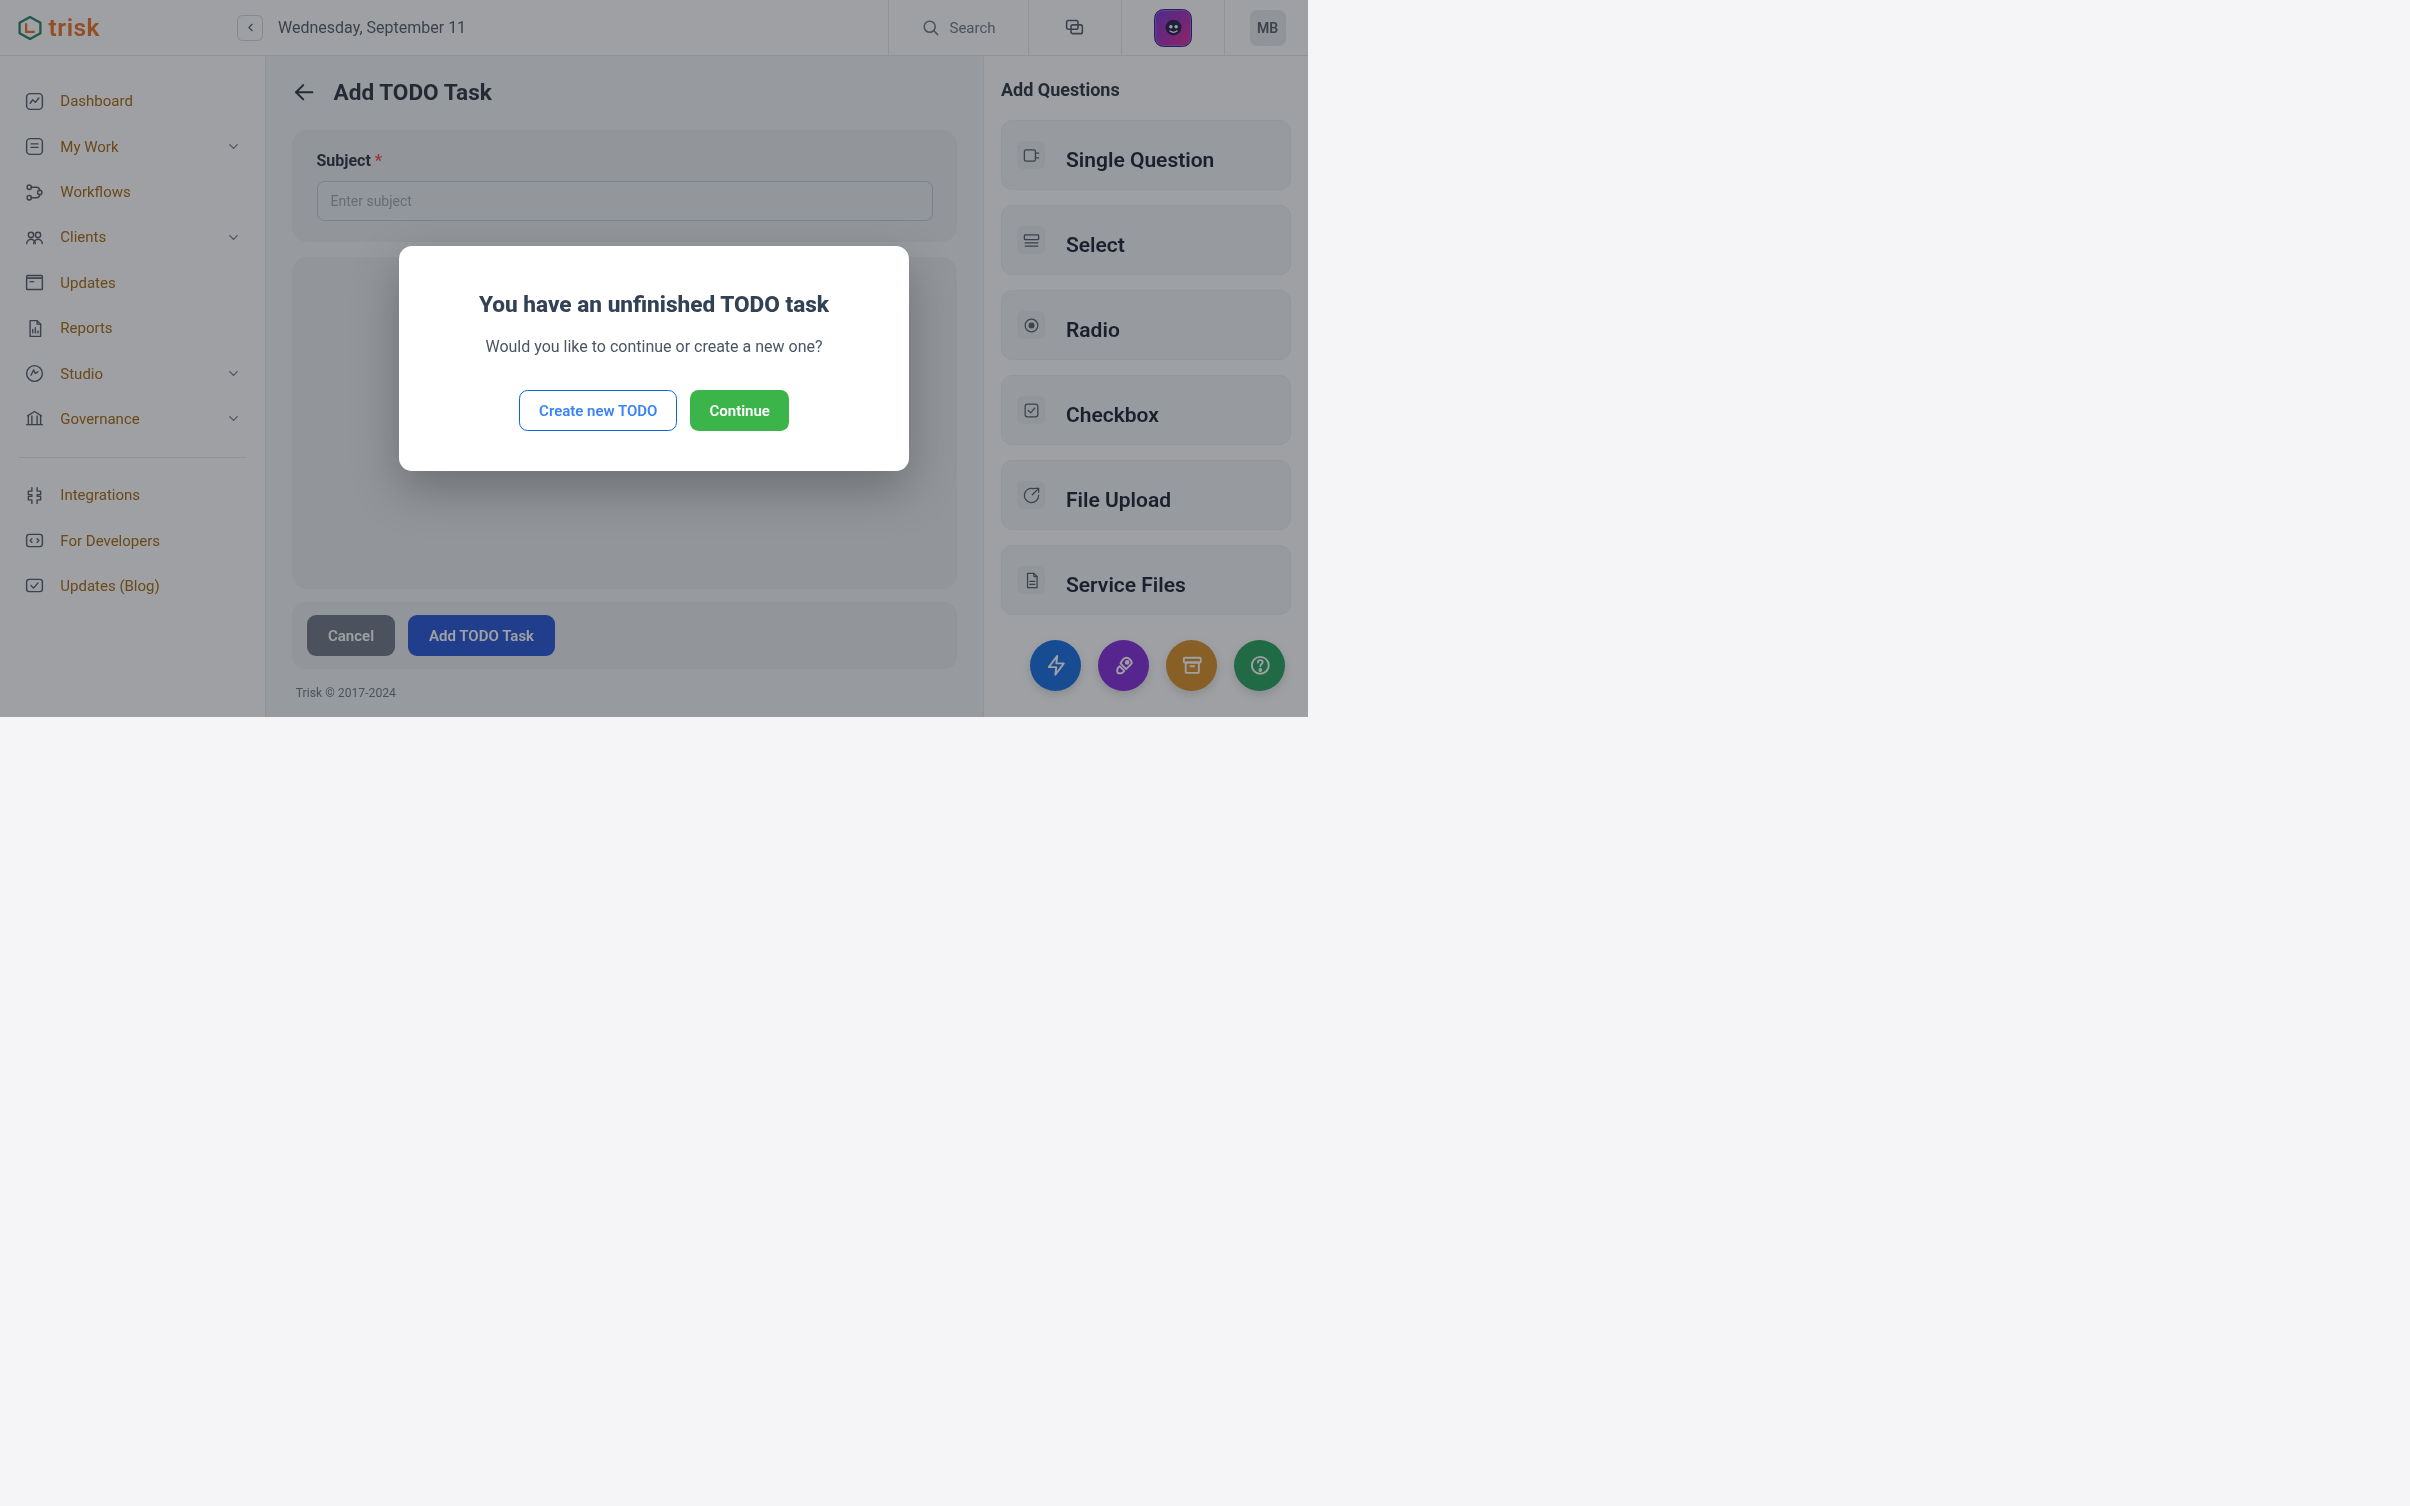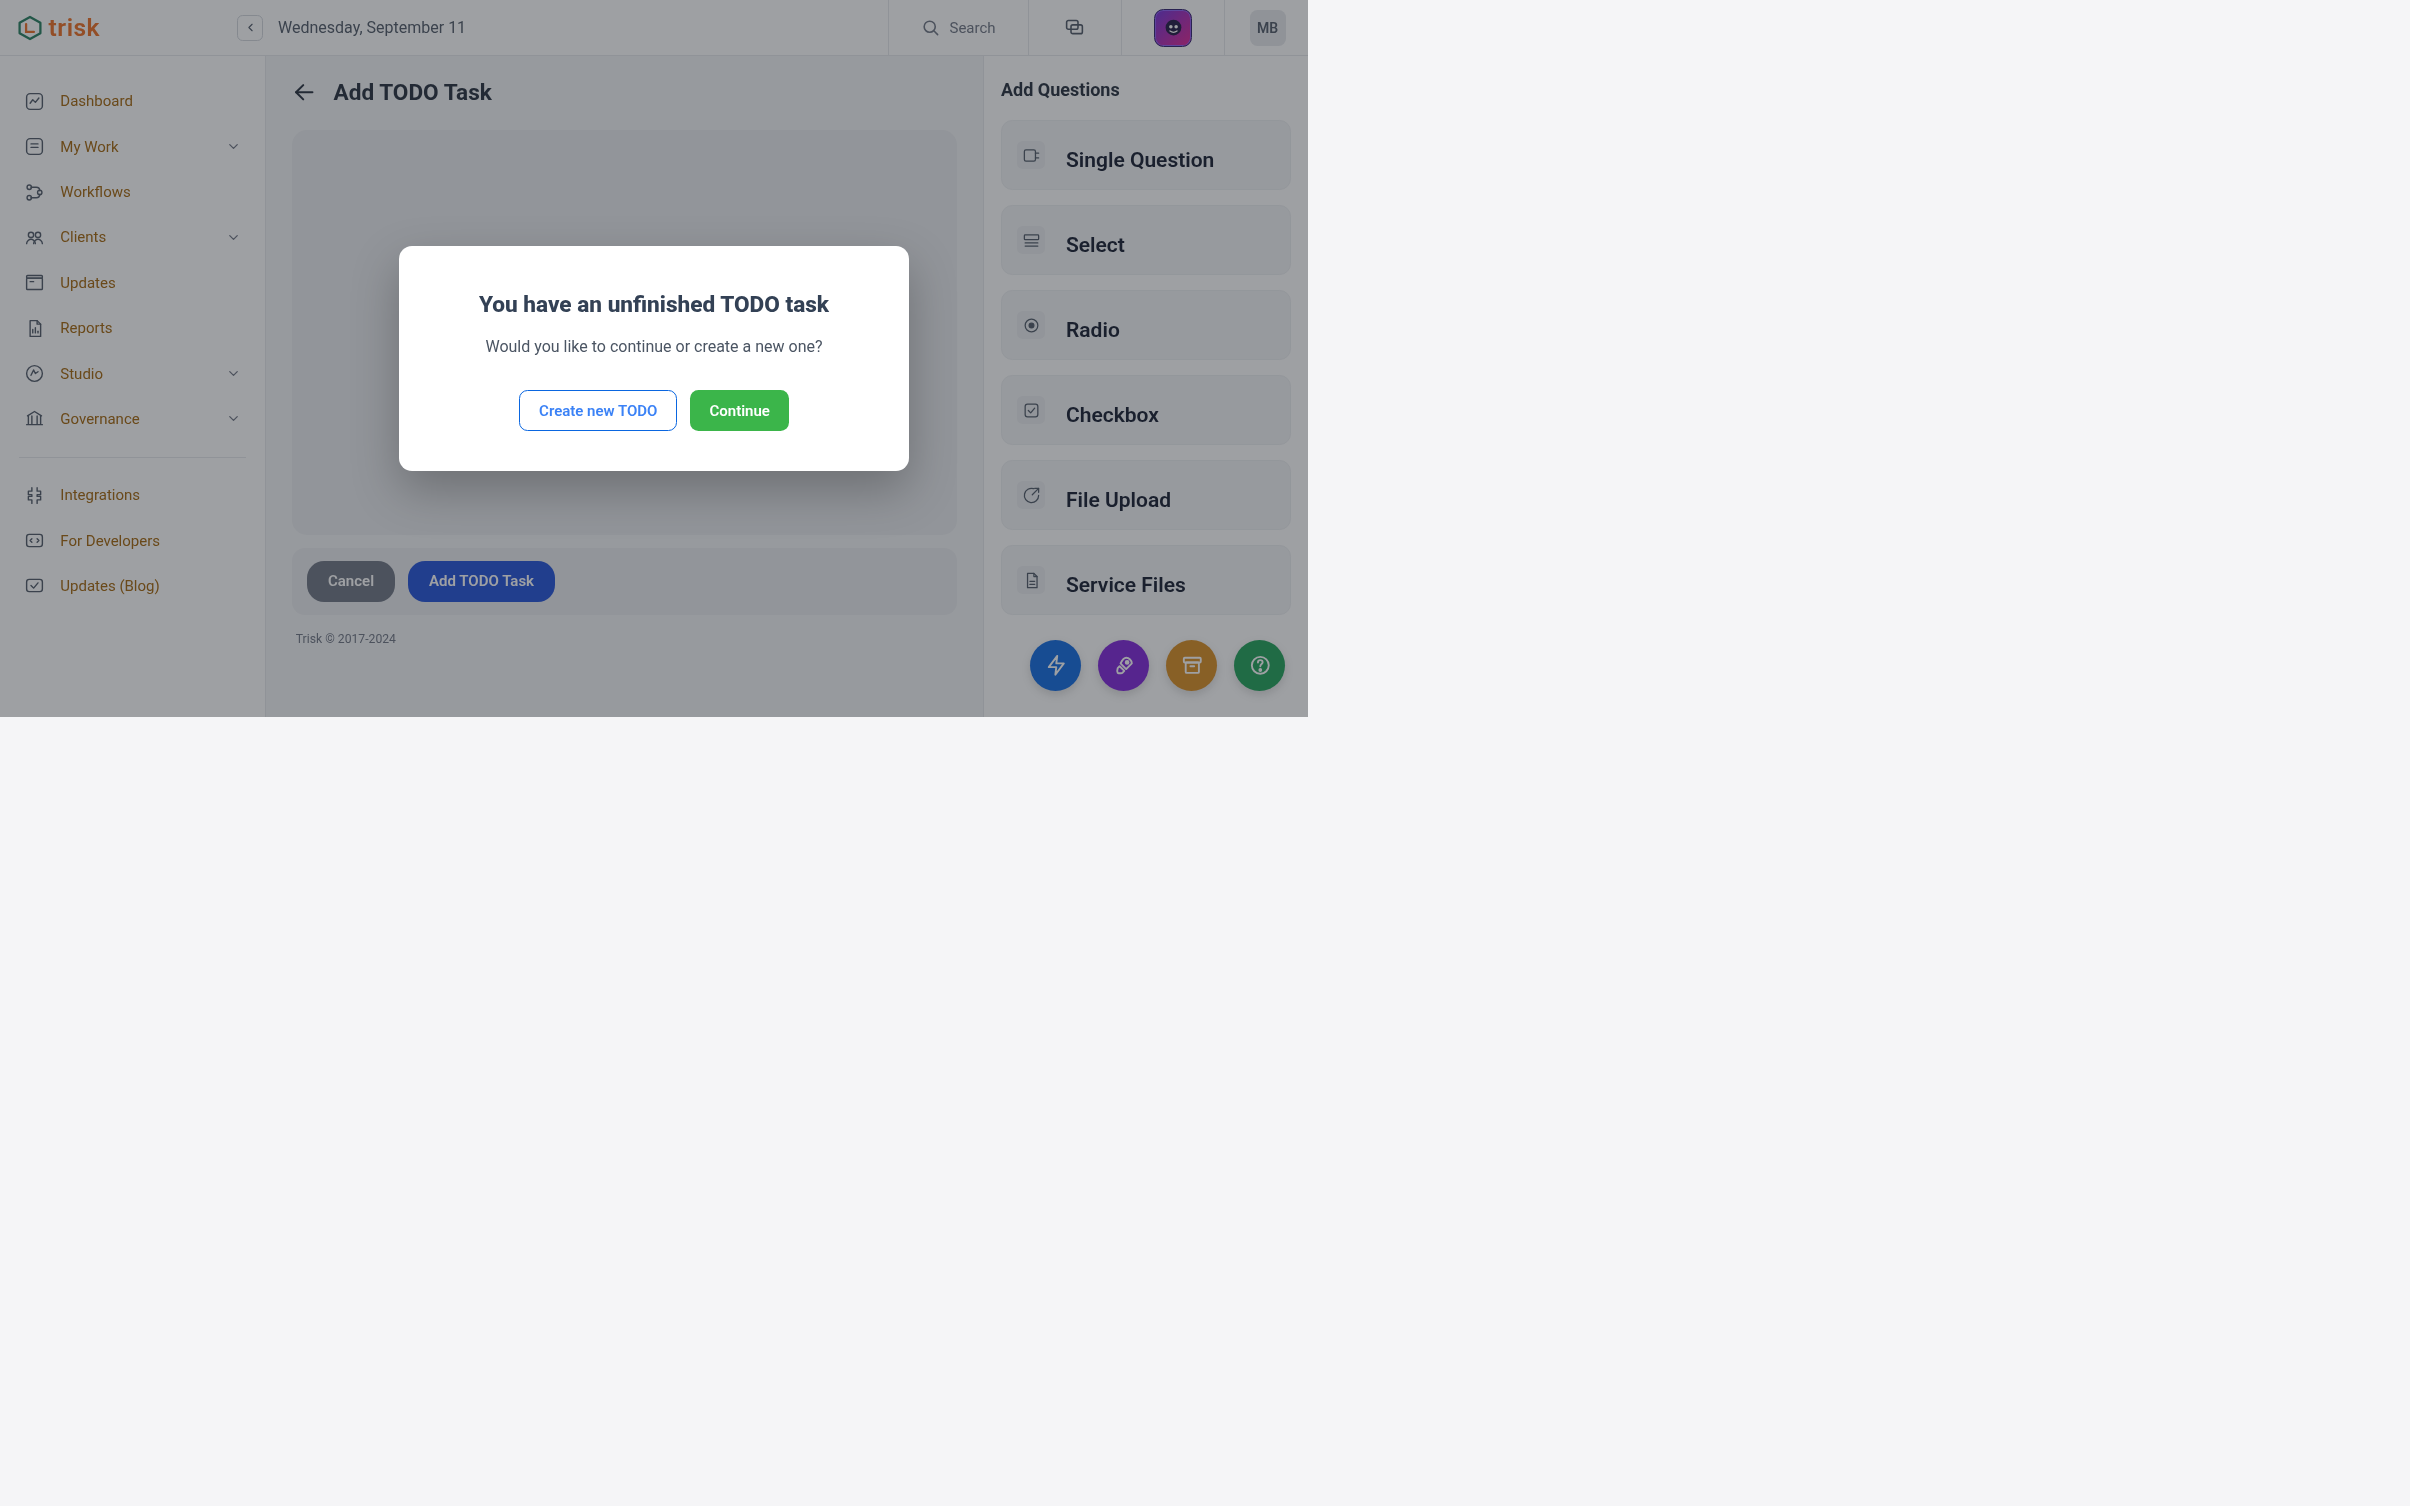--- a/index.html
+++ b/index.html
@@ -46,21 +46,21 @@
 
   .card{background:#e9ebee;border-radius:15px;padding:21px 24.5px;}
   .card.subject{margin-bottom:15px;}
   .field-label{font-size:16px;font-weight:700;color:#1f2937;margin-bottom:11.3px;}
   .req{color:#ef4444;margin-left:3.8px;}
   .text-input{width:100%;height:40px;border:0.9px solid #bfc6cf;border-radius:7.5px;background:#eceef1;padding:0 13px;font-size:14px;color:#374151;}
   .text-input::placeholder{color:#9aa2ae;}
   .card.body{height:405px;}
 
   .footer-actions{background:#e9ebee;border-radius:13px;padding:13px 15px;margin-top:13px;display:flex;gap:13px;}
-  .btn{border:none;border-radius:17px;padding:11.3px 21px;font-size:15px;font-weight:600;cursor:pointer;}
+  .btn{border:none;border-radius:9px;padding:11.3px 21px;font-size:15px;font-weight:600;cursor:pointer;}
   .btn.grey{background:#6b7280;color:#fff;}
   .btn.blue{background:#1d4ed8;color:#fff;}
   .copyright{font-size:12.2px;color:#6b7280;padding:17px 3.8px;}
 
   
   .rpanel{position:absolute;right:0;top:56px;bottom:0;width:325px;background:#ffffff;border-left:0.9px solid #e5e7eb;padding:22.6px 17px;display:flex;flex-direction:column;gap:15px;}
   .rpanel-title{font-size:18px;font-weight:700;color:#1f2937;margin-bottom:5.6px;}
   .q-item{display:flex;align-items:center;gap:21px;background:#f3f4f6;border-radius:11.3px;padding:17px 15px;cursor:pointer;border:0.9px solid #eceef1;}
   .q-icon{width:28px;height:28px;border-radius:5.6px;display:flex;align-items:center;justify-content:center;background:#e9ebee;}
   .q-icon svg{width:19px;height:19px;stroke:#4b5563;fill:none;stroke-width:1.6;}
@@ -248,20 +248,24 @@
 
   <main class="main">
     <div class="page-head">
       <svg viewBox="0 0 24 24" fill="none" stroke-width="2" stroke-linecap="round" stroke-linejoin="round">
           <line x1="20" y1="12" x2="4" y2="12"></line>
           <polyline points="11 5 4 12 11 19"></polyline>
         </svg>
       <h1 class="page-title">Add TODO Task</h1>
     </div>
 
+    <div class="card subject">
+      <div class="field-label"><span>Subject</span><span class="req">*</span></div>
+      <input class="text-input" type="text" placeholder="Enter subject" style="">
+    </div>
 
     <div class="card body"></div>
 
     <div class="footer-actions">
       <button class="btn grey">Cancel</button>
       <button class="btn blue">Add TODO Task</button>
     </div>
 
     <div class="copyright">Trisk © 2017-2024</div>
   </main>

